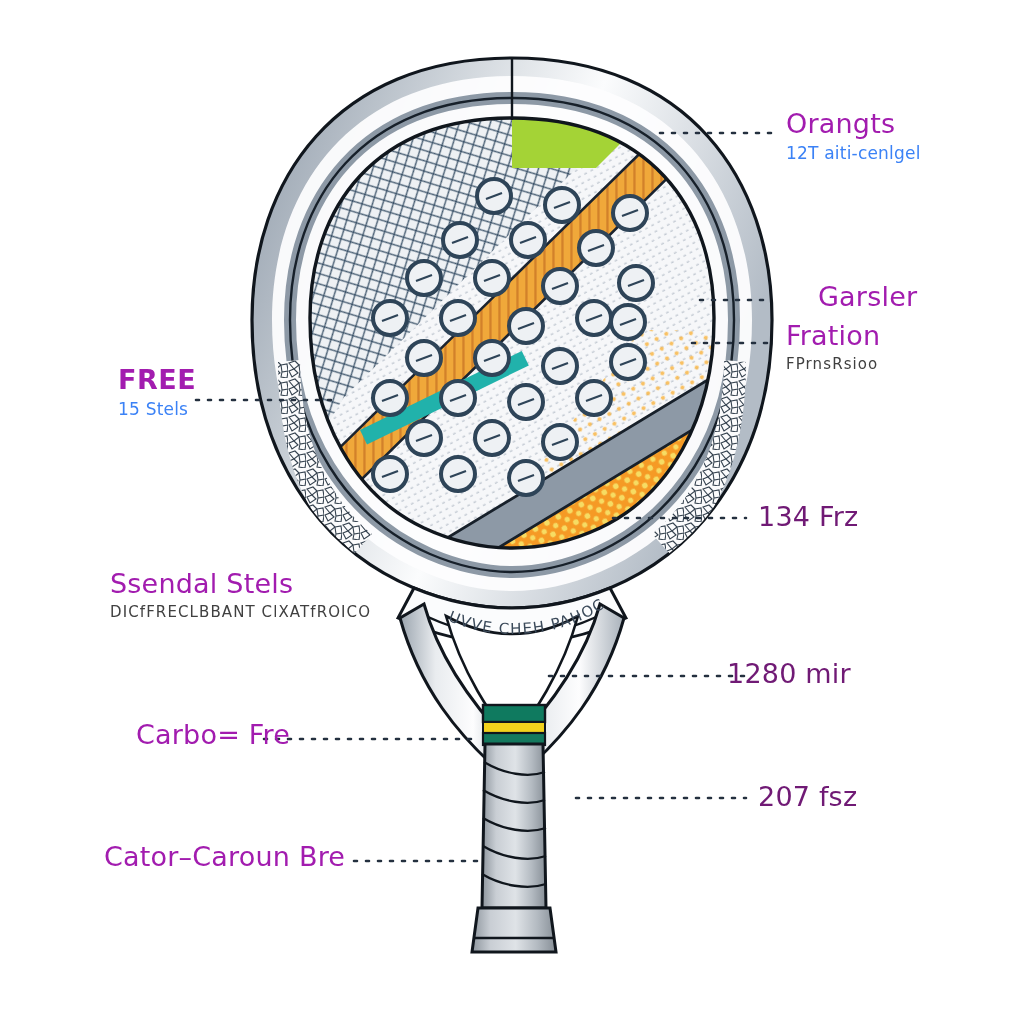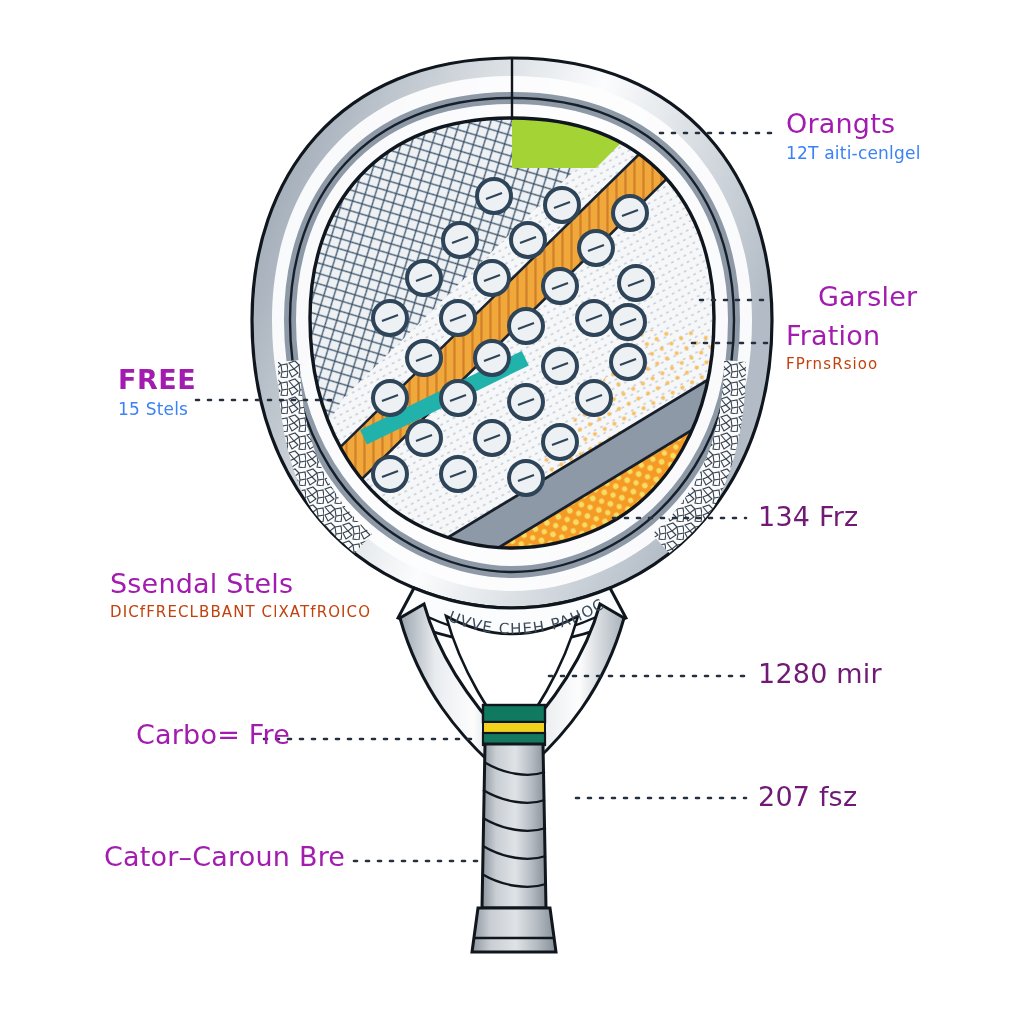--- a/index.html
+++ b/index.html
@@ -23,21 +23,21 @@
     line-height:1.05;
   }
   .lbl .main.bold{font-weight:700;letter-spacing:.5px;}
   .lbl .sub{
     font-size:17px;
     color:#3b82f6;
     margin-top:6px;
     line-height:1.1;
     letter-spacing:.2px;
   }
-  .lbl .sub.faint{color:#c2410c;font-size:15px;letter-spacing:1.1px;}
+  .lbl .sub.faint{color:#404040;font-size:15px;letter-spacing:1.1px;}
   .lbl.num .main{font-size:27px;color:#701a75;}
   .lbl.left{text-align:left;}
 </style>
 </head>
 <body>
 
 <div id="stage">
 
   <svg id="diagram" viewBox="0 0 1024 1024">
     <defs>
@@ -318,21 +318,21 @@
       <div class="lbl right" style="left: 786px; top: 283px; margin-left: 32px;">
         <div class="main">Garsler</div>
       </div>
       <div class="lbl right" style="left: 786px; top: 322px;">
         <div class="main">Fration</div>
         <div class="sub faint">FPrnsRsioo</div>
       </div>
       <div class="lbl right num" style="left: 758px; top: 503px;">
         <div class="main">134 Frz</div>
       </div>
-      <div class="lbl right num" style="left: 758px; top: 660px; text-align: right;">
+      <div class="lbl right num" style="left: 727px; top: 660px; text-align: right;">
         <div class="main">1280 mir</div>
       </div>
       <div class="lbl right num" style="left: 758px; top: 783px;">
         <div class="main">207 fsz</div>
       </div>
       <div class="lbl left" style="left: 118px; top: 366px;">
         <div class="main bold">FREE</div>
         <div class="sub">15 Stels</div>
       </div>
       <div class="lbl left" style="left: 110px; top: 570px;">

